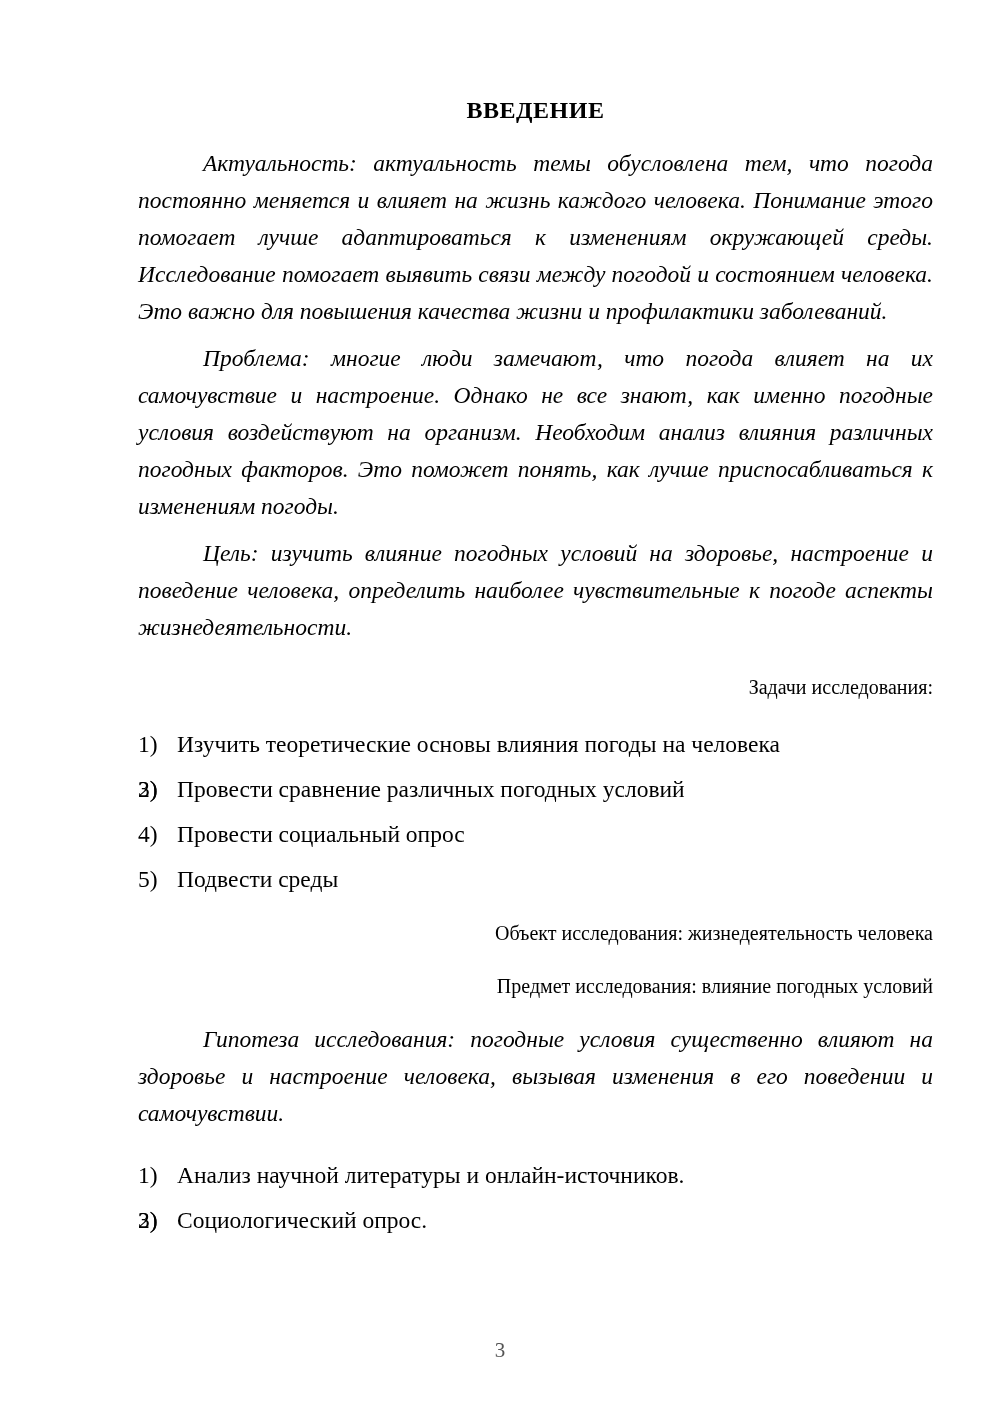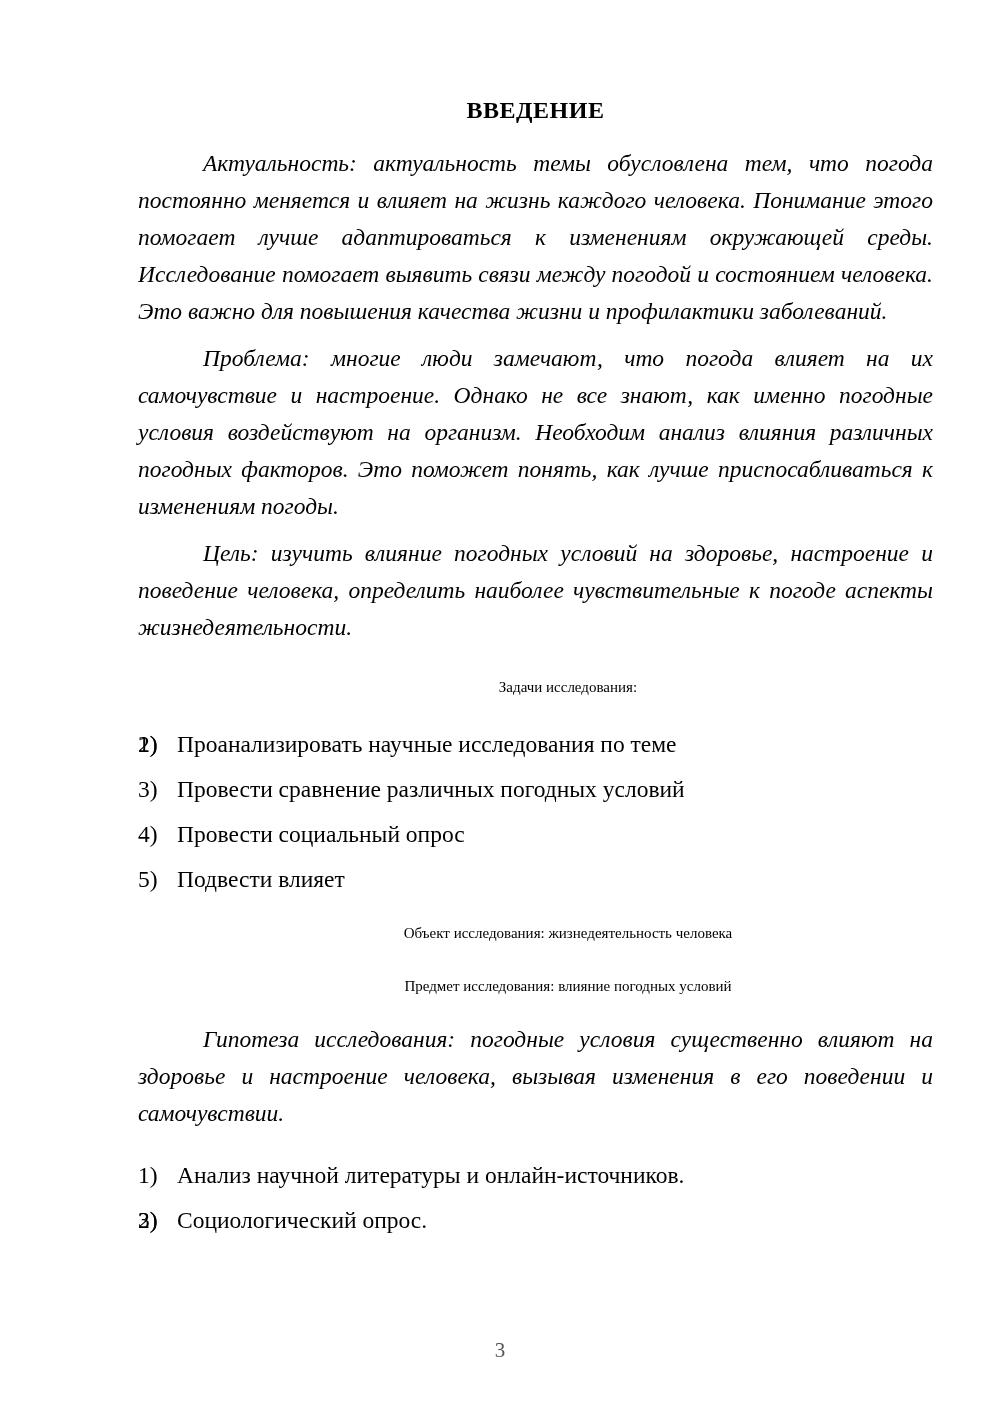--- a/index.html
+++ b/index.html
@@ -41,23 +41,23 @@
     text-indent: 65px;
     margin: 0 0 10px 0;
     hyphens: none;
     font-style: italic;
   }
   .para:last-of-type {
     margin-bottom: 0;
   }
   
   .line {
-    font-size: 15px;
+    font-size: 20px;
     line-height: 37px;
-    text-align: center;
+    text-align: right;
     text-indent: 65px;
     margin: 0 0 8px 0;
   }
   .list {
     list-style: none;
     margin: 0;
     padding: 0;
   }
   .list-item {
     font-size: 23.5px;
@@ -102,36 +102,36 @@
 
     <div class="block-gap-md"></div>
 
     <div class="line">Задачи исследования:</div>
 
     <div class="block-gap-sm"></div>
 
     <ul class="list">
       <li class="list-item">
         <span class="marker">1)</span>
+        <span>Изучить теоретические основы влияния погоды на человека</span>
       </li>
       <li class="list-item">
         <span class="marker">2)</span>
-        <span>Проанализировать научные исследования по теме</span>
       </li>
       <li class="list-item">
         <span class="marker">3)</span>
         <span>Провести сравнение различных погодных условий</span>
       </li>
       <li class="list-item">
         <span class="marker">4)</span>
         <span>Провести социальный опрос</span>
       </li>
       <li class="list-item">
         <span class="marker">5)</span>
-        <span>Подвести влияет</span>
+        <span>Подвести среды</span>
       </li>
     </ul>
 
     <div class="block-gap-md"></div>
 
     <div class="line">Объект исследования: жизнедеятельность человека</div>
 
     <div class="block-gap-sm"></div>
 
     <div class="line">Предмет исследования: влияние погодных условий</div>

